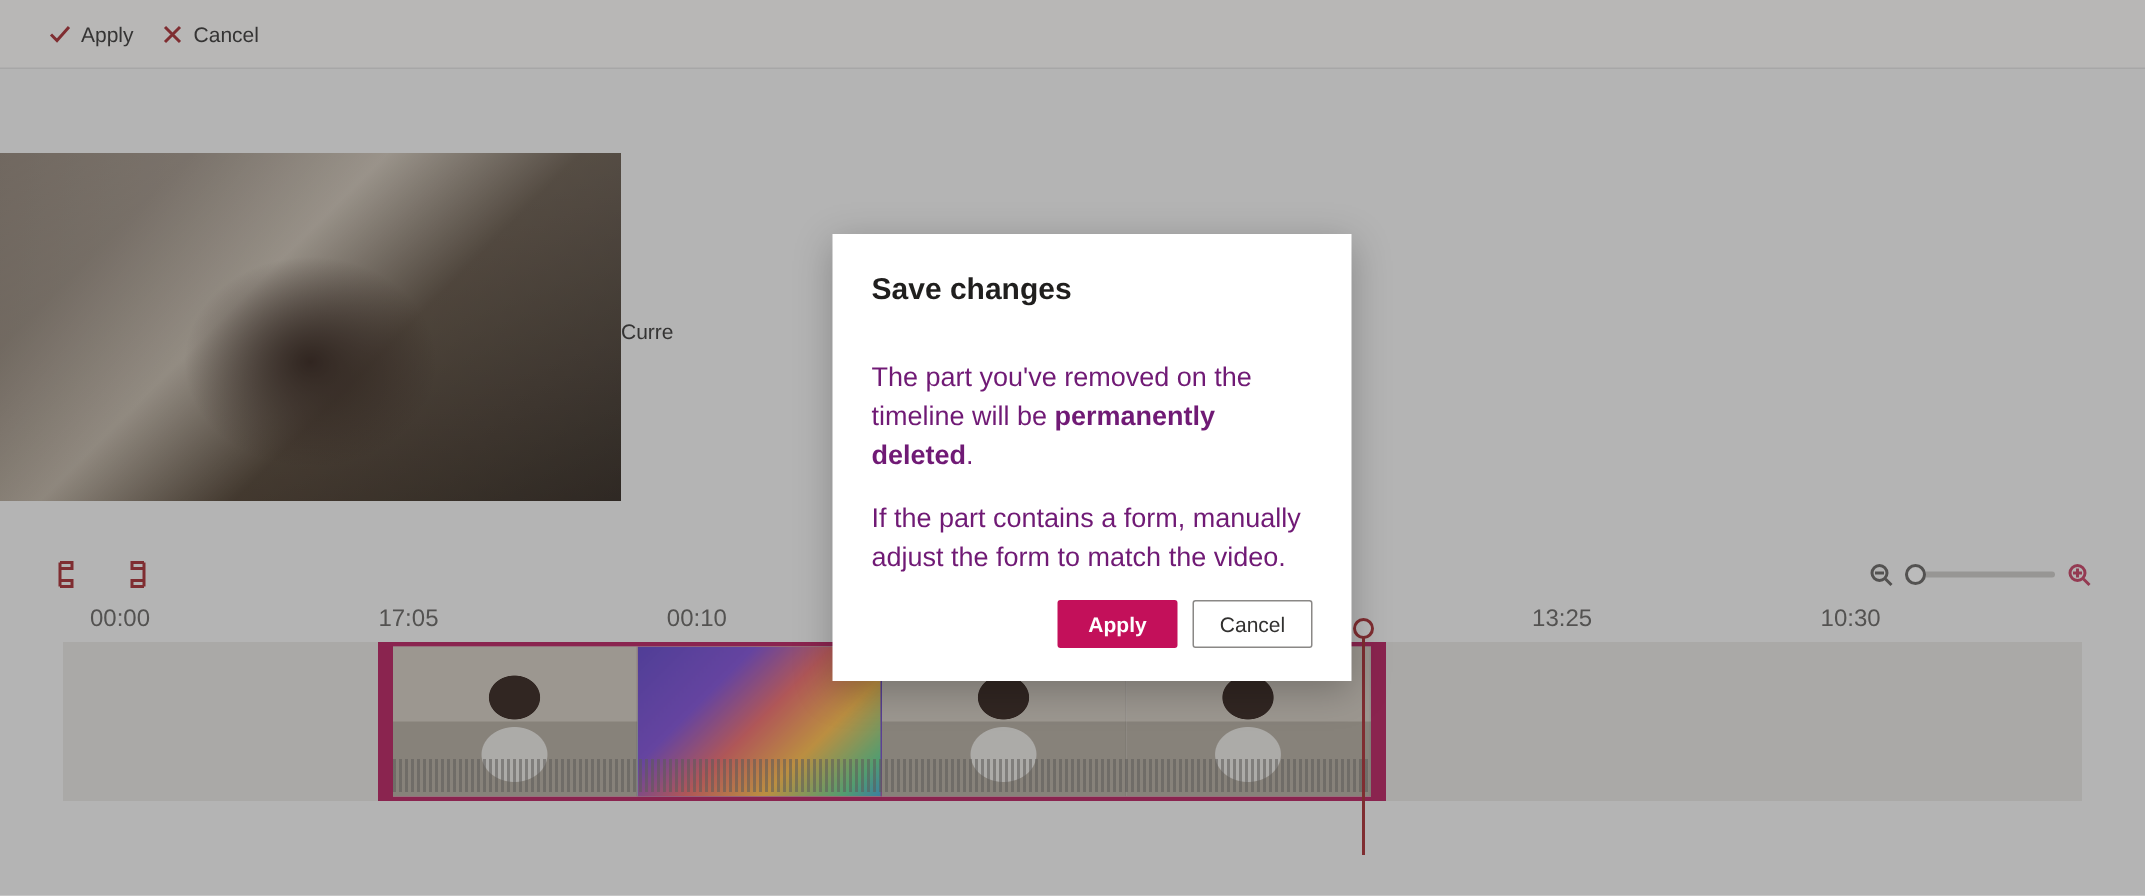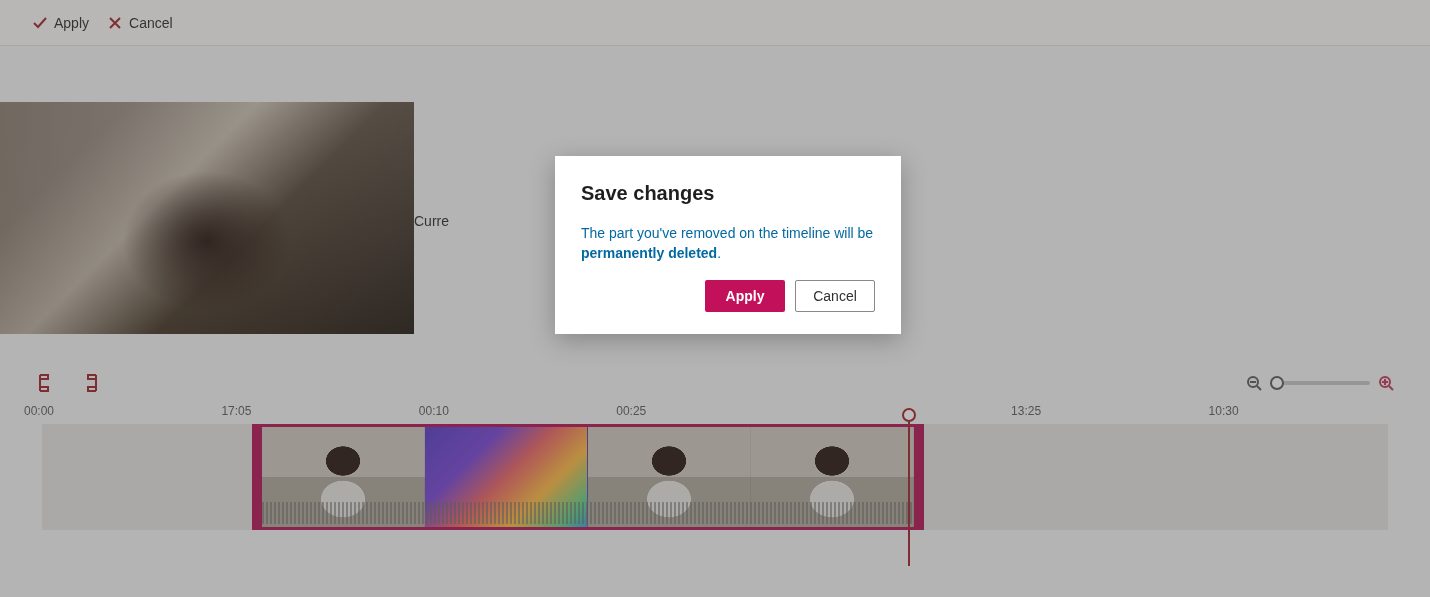--- a/index.html
+++ b/index.html
@@ -71,23 +71,24 @@
   width: 100px; height: 4px; background: #c8c6c4; border-radius: 2px; position: relative;
 }
 .zoom-slider .knob {
   position: absolute; left: 0; top: -5px; width: 14px; height: 14px;
   border: 2px solid #605e5c; border-radius: 50%; background: #fff;
 }
 .zoom-in-icon { stroke: #c43a5f !important; }
 .timestamps {
   display: flex;
   padding: 0 24px;
-  font-size: 12px;
+  font-size: 16px;
   color: #605e5c;
   margin-top: 4px;
+  margin-left: 36px;
 }
 .timestamps span { width: calc((1430px - 48px)/7); }
 .timeline {
   margin: 6px 42px 0 42px;
   height: 106px;
   background: #e5e3e0;
   position: relative;
 }
 .selection {
   position: absolute;
@@ -152,22 +153,22 @@
   position:absolute; inset:0; background:rgba(60,60,60,0.35);
 }
 .dialog {
   position:absolute;
   left:555px; top:156px;
   width:346px;
   background:#fff;
   padding: 26px 26px 22px 26px;
   box-shadow: 0 6px 24px rgba(0,0,0,0.25);
 }
-.dialog h2 { font-size:20px; font-weight:600; color:#201f1e; margin-bottom:18px; }
-.dialog p { font-size:14px; color:#0369a1; line-height:1.45; margin-bottom:16px; }
+.dialog h2 { font-size:20px; font-weight:600; color:#201f1e; margin-bottom:33px; }
+.dialog p { font-size:18px; color:#701a75; line-height:1.45; margin-bottom:16px; }
 .dialog .buttons { display:flex; justify-content:flex-end; gap:10px; margin-top:6px; }
 .btn {
   min-width:80px; height:32px; font-size:14px; border-radius:2px;
   cursor:pointer; display:flex; align-items:center; justify-content:center;
 }
 .btn.primary { background:#c3105a; color:#fff; border:none; font-weight:600; }
 .btn.secondary { background:#fff; border:1px solid #8a8886; color:#323130; }
 </style>
 </head>
 <body>
@@ -239,17 +240,18 @@
     </div>
 </div>
 
 <div class="overlay"></div>
 
 <div class="dialog">
   <h2>Save changes</h2>
   <p>
     <span>The part you've removed on the timeline will be </span><b>permanently deleted</b><span>.</span>
   </p>
+  <p>If the part contains a form, manually adjust the form to match the video.</p>
   <div class="buttons">
     <div class="btn primary">Apply</div>
     <div class="btn secondary">Cancel</div>
   </div>
 </div>
 
 </body></html>

